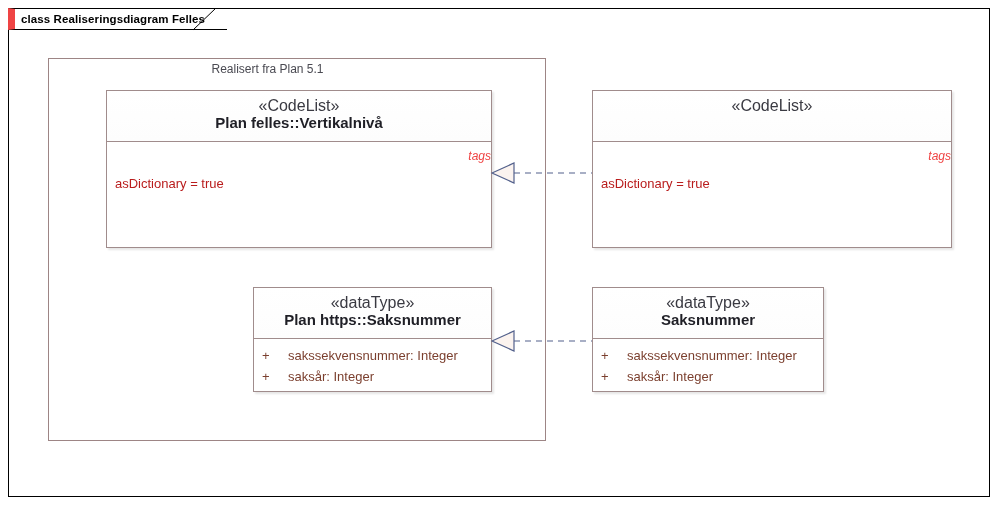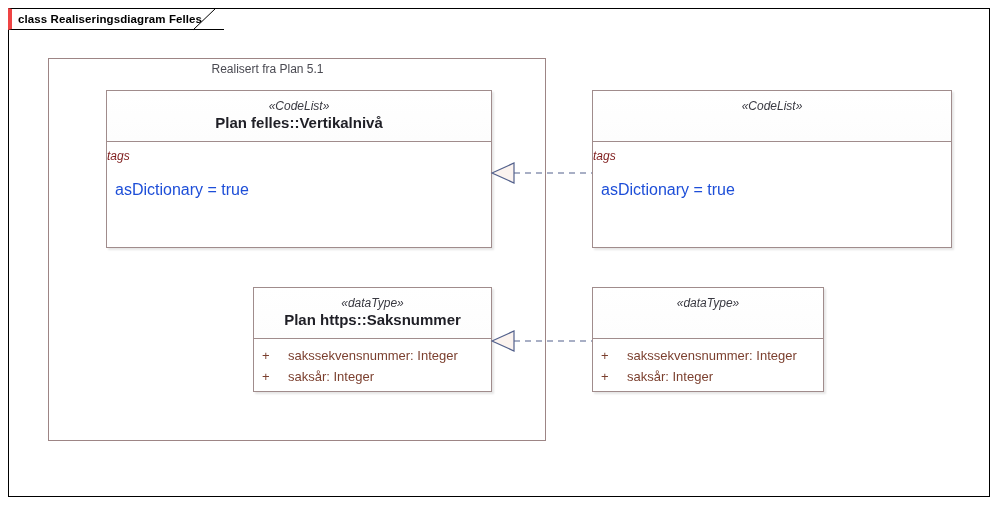--- a/index.html
+++ b/index.html
@@ -32,21 +32,21 @@
   }
 
   
   .diagram-tab {
     position: absolute;
     left: 8px;
     top: 8px;
     height: 22px;
     box-sizing: border-box;
     background: #ffffff;
-    border-left: 4px solid #ef4444;
+    border-left: 7px solid #ef4444;
     border-top: 1px solid #000000;
     border-bottom: 1px solid #000000;
     padding: 0 22px 0 6px;
     display: flex;
     align-items: center;
     z-index: 3;
   }
   .diagram-tab-label {
     font-size: 11.5px;
     font-weight: bold;
@@ -95,47 +95,46 @@
     box-shadow: 2px 2px 2px rgba(0,0,0,0.10);
   }
   .uml-header {
     box-sizing: border-box;
     border-bottom: 1px solid #a08c8c;
     background: linear-gradient(to bottom, #ffffff 0%, #fdfdfd 100%);
     text-align: center;
     padding: 7px 4px 7px 4px;
   }
   .uml-stereotype {
-    font-size: 12px;
+    font-size: 16px;
     color: #3a3a42;
     line-height: 16px;
-    font-style: italic;
   }
   .uml-name {
     font-size: 15px;
     font-weight: bold;
     color: #1f1f26;
     line-height: 17px;
   }
   .uml-compartment {
     box-sizing: border-box;
     background: #ffffff;
     padding: 5px 0 4px 0;
   }
   .compartment-title {
-    text-align: left;
+    text-align: right;
     font-size: 12px;
     font-style: italic;
-    color: #7f1d1d;
+    color: #ef4444;
     line-height: 18px;
-    margin-bottom: 16px;
+    margin-bottom: 10px;
   }
   .tag-line {
-    font-size: 16px;
-    color: #1d4ed8;
+    font-size: 13px;
+    color: #b91c1c;
     line-height: 18px;
     padding-left: 8px;
     white-space: nowrap;
     overflow: hidden;
   }
   .attr-line {
     font-size: 13px;
     color: #7b3f2e;
     line-height: 21px;
     padding-left: 8px;
@@ -202,20 +201,21 @@
       </div>
       <div class="attr-line">
         <span class="attr-vis">+</span><span>saksår: Integer</span>
       </div>
     </div>
   </div>
 
   <div class="uml-box" style="left:592px; top:287px; width:232px; height:105px;">
     <div class="uml-header" style="height:51px;">
       <div class="uml-stereotype">«dataType»</div>
+      <div class="uml-name">Saksnummer</div>
     </div>
     <div class="uml-compartment" style="height:52px; padding-top:6px;">
       <div class="attr-line">
         <span class="attr-vis">+</span><span>sakssekvensnummer: Integer</span>
       </div>
       <div class="attr-line">
         <span class="attr-vis">+</span><span>saksår: Integer</span>
       </div>
     </div>
   </div>

